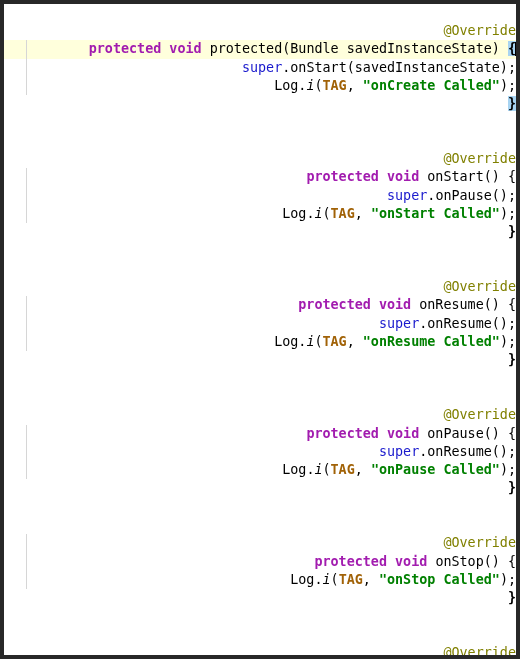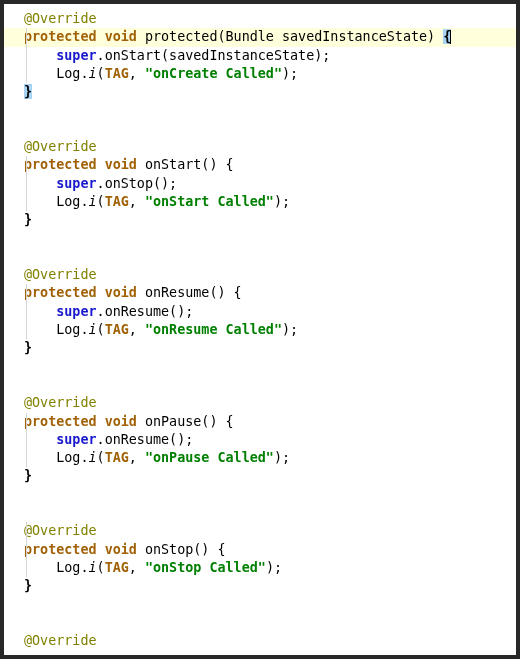--- a/index.html
+++ b/index.html
@@ -18,22 +18,23 @@
   }
   #code-surface {
     position: relative;
     width: 100%;
     height: 100%;
     background: #ffffff;
     font-family: "DejaVu Sans Mono", "Liberation Mono", monospace;
     font-size: 13.4px;
     line-height: 18.3px;
     color: #000000;
-    padding-top: 6px;
+    padding-top: 18px;
     box-sizing: border-box;
+    text-align: right;
   }
   .code-line {
     position: relative;
     height: 18.3px;
     white-space: pre;
     padding-left: 20px;
     box-sizing: border-box;
   }
   .code-line.blank {
     height: 18.3px;
@@ -42,22 +43,22 @@
     background: #ffffdc;
   }
   
   .guide {
     position: absolute;
     left: 22px;
     width: 1px;
     background: #d6d6d6;
   }
   .tok-anno   { color: #808000; }
-  .tok-kw     { color: #a16207; font-weight: bold; }
-  .tok-super  { color: #1a1acd; font-weight: bold; margin-top: 8px; }
+  .tok-kw     { color: #a21caf; font-weight: bold; }
+  .tok-super  { color: #1a1acd; font-weight: normal; margin-top: 8px; }
   .tok-plain  { color: #000000; }
   .tok-method { color: #000000; font-style: italic; }
   .tok-const  { color: #a16207; font-weight: bold; }
   .tok-str    { color: #008000; font-weight: bold; }
   .tok-brace-match {
     background: #a8d4f2;
     color: #000000;
     font-weight: bold;
   }
   .caret {
@@ -78,21 +79,21 @@
     <div class="code-line"><span class="tok-anno">@Override</span></div>
     <div class="code-line current"><span class="tok-kw">protected</span><span class="tok-plain"> </span><span class="tok-kw">void</span><span class="tok-plain"> </span><span class="tok-plain">protected(Bundle savedInstanceState) </span><span class="tok-brace-match">{</span><span class="caret"></span></div>
     <div class="code-line"><span class="tok-plain">    </span><span class="tok-super">super</span><span class="tok-plain">.<span>onStart(savedInstanceState);</span></span></div>
     <div class="code-line"><span class="tok-plain">    </span><span class="tok-plain">Log</span><span class="tok-plain">.</span><span class="tok-method">i</span><span class="tok-plain">(</span><span class="tok-const">TAG</span><span class="tok-plain">, </span><span class="tok-str">"onCreate Called"</span><span class="tok-plain">);</span></div>
     <div class="code-line"><span class="tok-brace-match">}</span><span class="guide" style="top:-54.9px;height:54.9px;"></span></div>
     <div class="code-line blank"></div>
     <div class="code-line blank"></div>
 
     <div class="code-line"><span class="tok-anno">@Override</span></div>
     <div class="code-line"><span class="tok-kw">protected</span><span class="tok-plain"> </span><span class="tok-kw">void</span><span class="tok-plain"> </span><span class="tok-plain">onStart() {</span></div>
-    <div class="code-line"><span class="tok-plain">    </span><span class="tok-super">super</span><span class="tok-plain">.</span><span class="tok-plain">onStop();</span></div>
+    <div class="code-line"><span class="tok-plain">    </span><span class="tok-super">super</span><span class="tok-plain">.</span><span class="tok-plain">onPause();</span></div>
     <div class="code-line"><span class="tok-plain">    </span><span class="tok-plain">Log</span><span class="tok-plain">.</span><span class="tok-method">i</span><span class="tok-plain">(</span><span class="tok-const">TAG</span><span class="tok-plain">, </span><span class="tok-str">"onStart Called"</span><span class="tok-plain">);</span></div>
     <div class="code-line"><span class="tok-plain" style="font-weight:bold;">}</span><span class="guide" style="top:-54.9px;height:54.9px;"></span></div>
     <div class="code-line blank"></div>
     <div class="code-line blank"></div>
 
     <div class="code-line"><span class="tok-anno">@Override</span></div>
     <div class="code-line"><span class="tok-kw">protected</span><span class="tok-plain"> </span><span class="tok-kw">void</span><span class="tok-plain"> </span><span class="tok-plain">onResume() {</span></div>
     <div class="code-line"><span class="tok-plain">    </span><span class="tok-super">super</span><span class="tok-plain">.</span><span class="tok-plain">onResume();</span></div>
     <div class="code-line"><span class="tok-plain">    </span><span class="tok-plain">Log</span><span class="tok-plain">.</span><span class="tok-method">i</span><span class="tok-plain">(</span><span class="tok-const">TAG</span><span class="tok-plain">, </span><span class="tok-str">"onResume Called"</span><span class="tok-plain">);</span></div>
     <div class="code-line"><span class="tok-plain" style="font-weight:bold;">}</span><span class="guide" style="top:-54.9px;height:54.9px;"></span></div>

